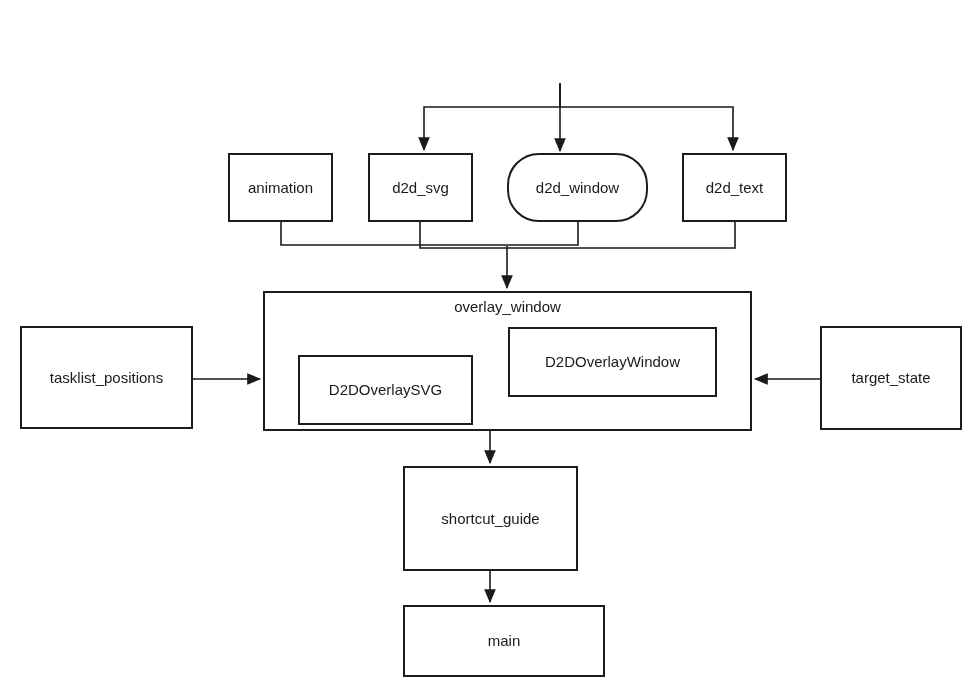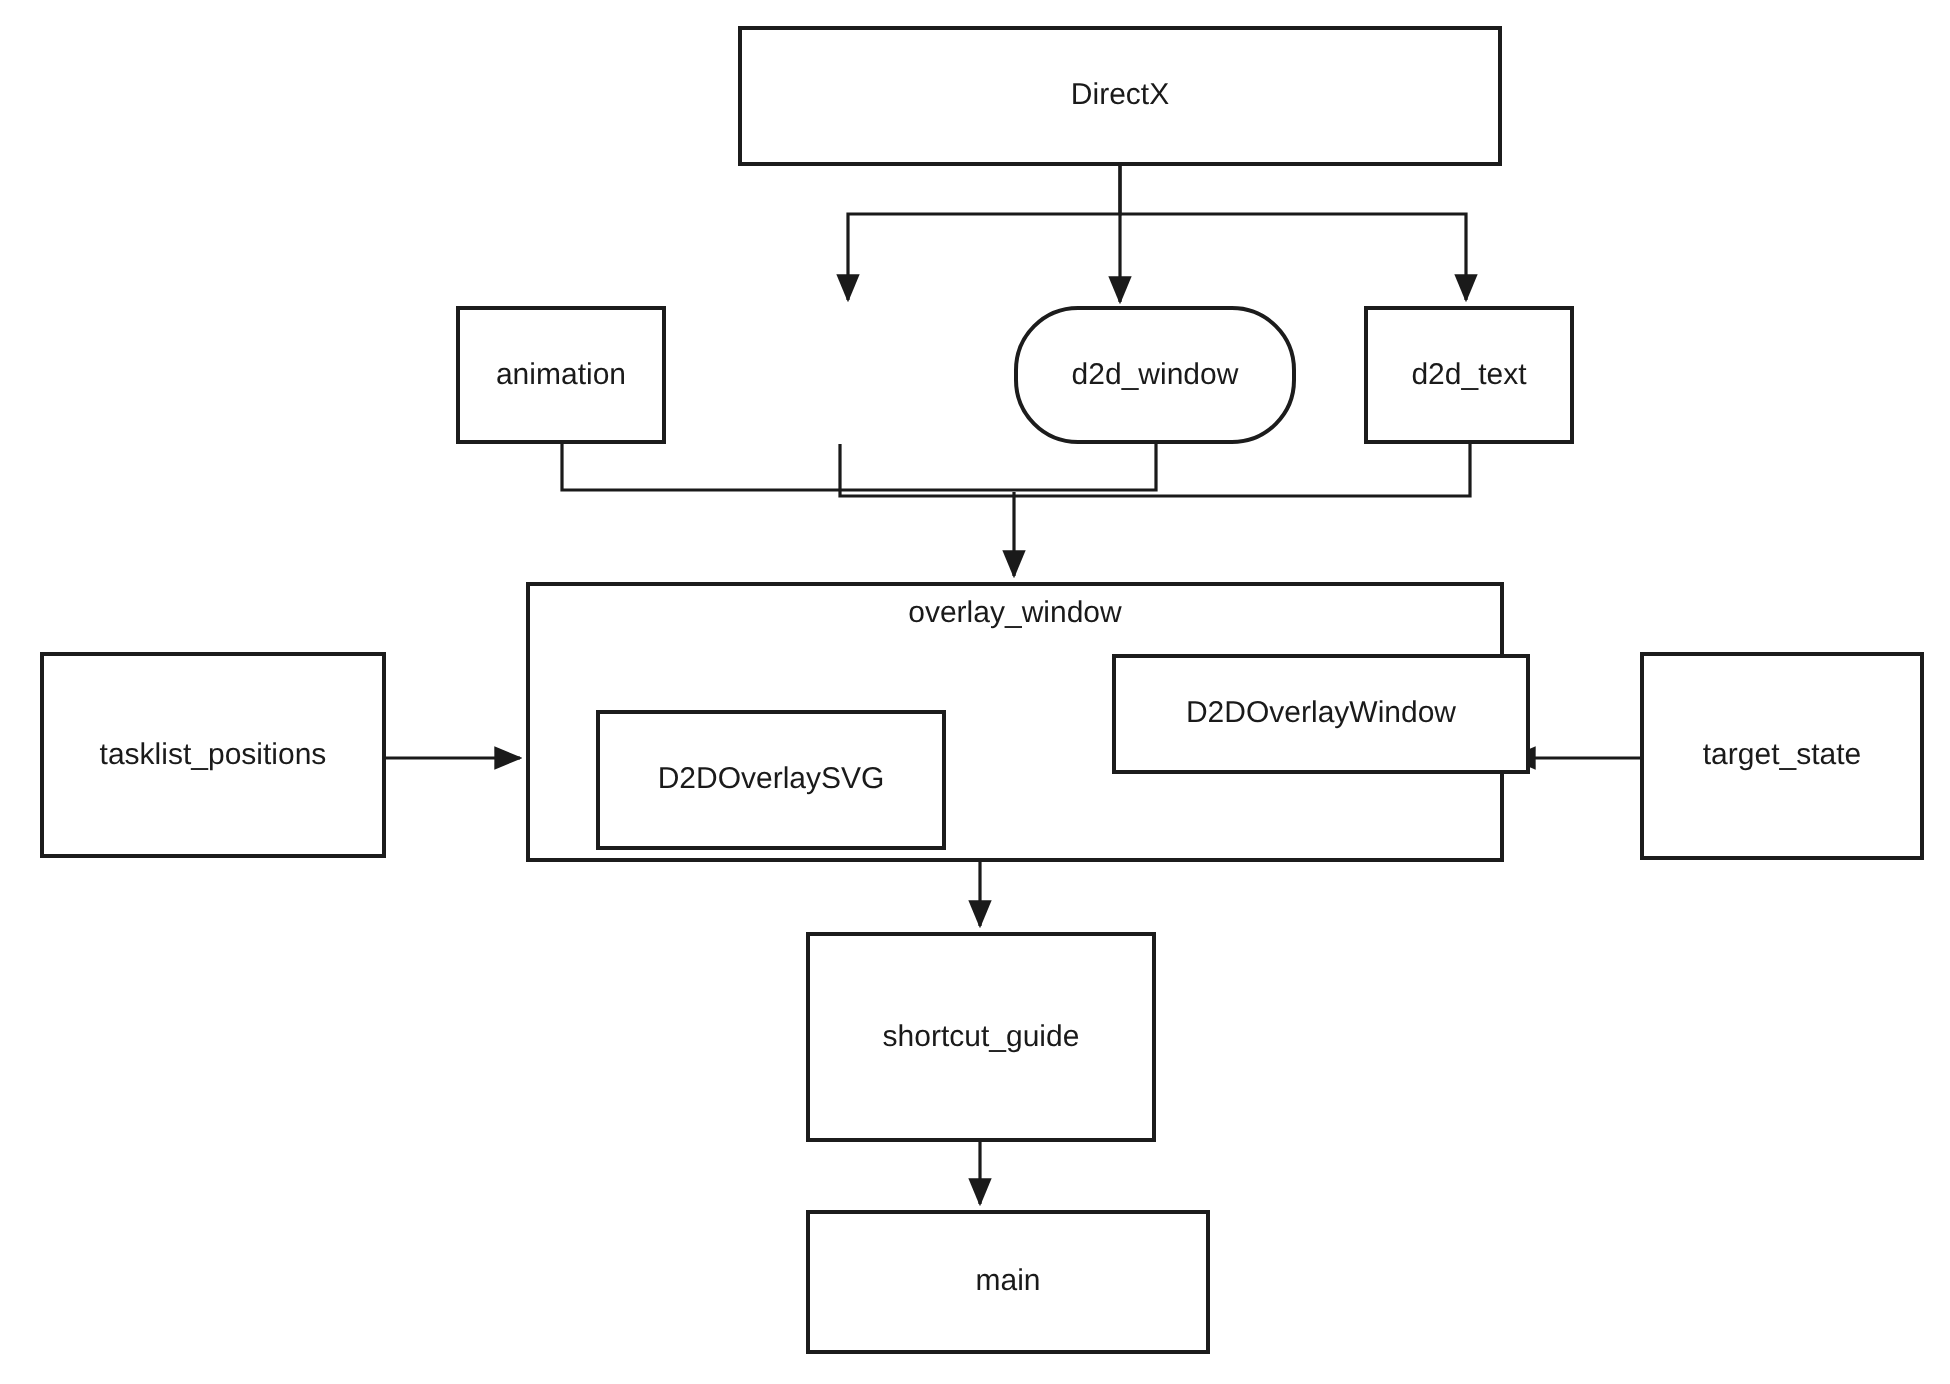--- a/index.html
+++ b/index.html
@@ -61,43 +61,43 @@
     <path class="edge" d="M420,222 V248 H735 V222"></path>
     <path class="edge" d="M507,246 V288" marker-end="url(#arrow)"></path>
 
     <path class="edge" d="M193,379 H260" marker-end="url(#arrow)"></path>
     <path class="edge" d="M820,379 H755" marker-end="url(#arrow)"></path>
 
     <path class="edge" d="M490,431 V463" marker-end="url(#arrow)"></path>
     <path class="edge" d="M490,571 V602" marker-end="url(#arrow)"></path>
   </svg>
 
-  <div class="node" style="left:369px; top:13px; width:382px; height:70px;">
-    <span>DirectX</span>
-  </div>
 
   <div class="node" style="left:228px; top:153px; width:105px; height:69px;">
     <span>animation</span>
   </div>
 
+  <div class="node" style="left:368px; top:153px; width:105px; height:69px;">
+    <span>d2d_svg</span>
+  </div>
 
   <div class="node" style="left:507px; top:153px; width:141px; height:69px;border-radius:32px;">
     <span>d2d_window</span>
   </div>
 
   <div class="node" style="left:682px; top:153px; width:105px; height:69px;">
     <span>d2d_text</span>
   </div>
 
   <div class="group" style="left:263px; top:291px; width:489px; height:140px;">
     <div class="group-title">overlay_window</div>
     <div class="node" style="left:33px; top:34px; width:175px; height:70px;margin-top:28px;">
       <span>D2DOverlaySVG</span>
     </div>
-    <div class="node" style="left:243px; top:34px; width:209px; height:60px;margin-left:48px;">
+    <div class="node" style="left:243px; top:34px; width:209px; height:70px;">
       <span>D2DOverlayWindow</span>
     </div>
   </div>
 
   <div class="node" style="left:20px; top:326px; width:173px; height:103px;">
     <span>tasklist_positions</span>
   </div>
 
   <div class="node" style="left:820px; top:326px; width:142px; height:104px;">
     <span>target_state</span>

